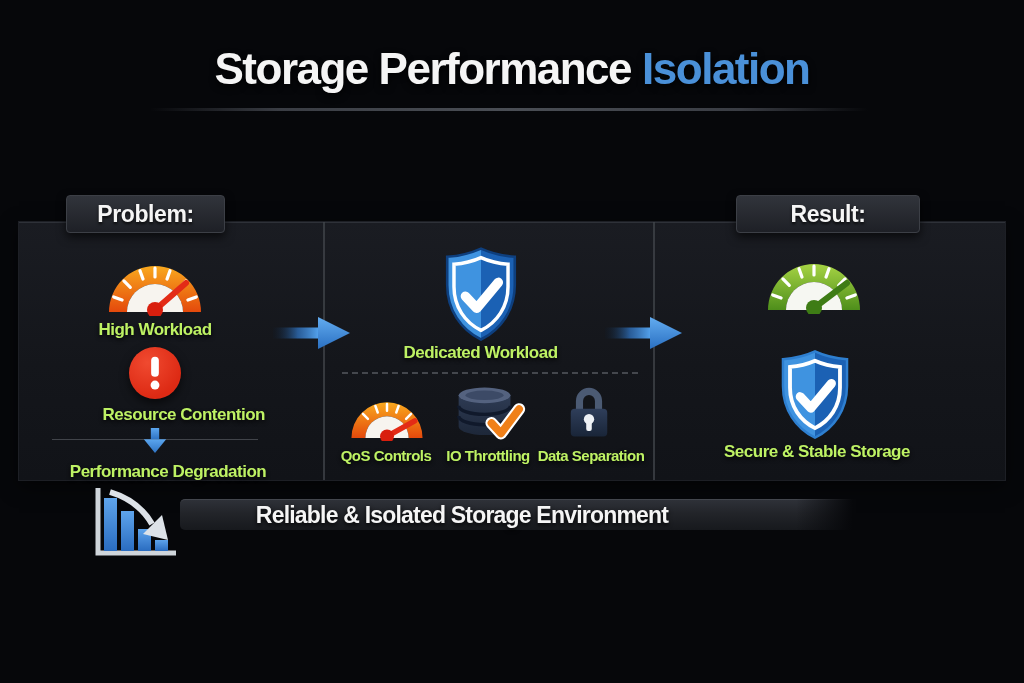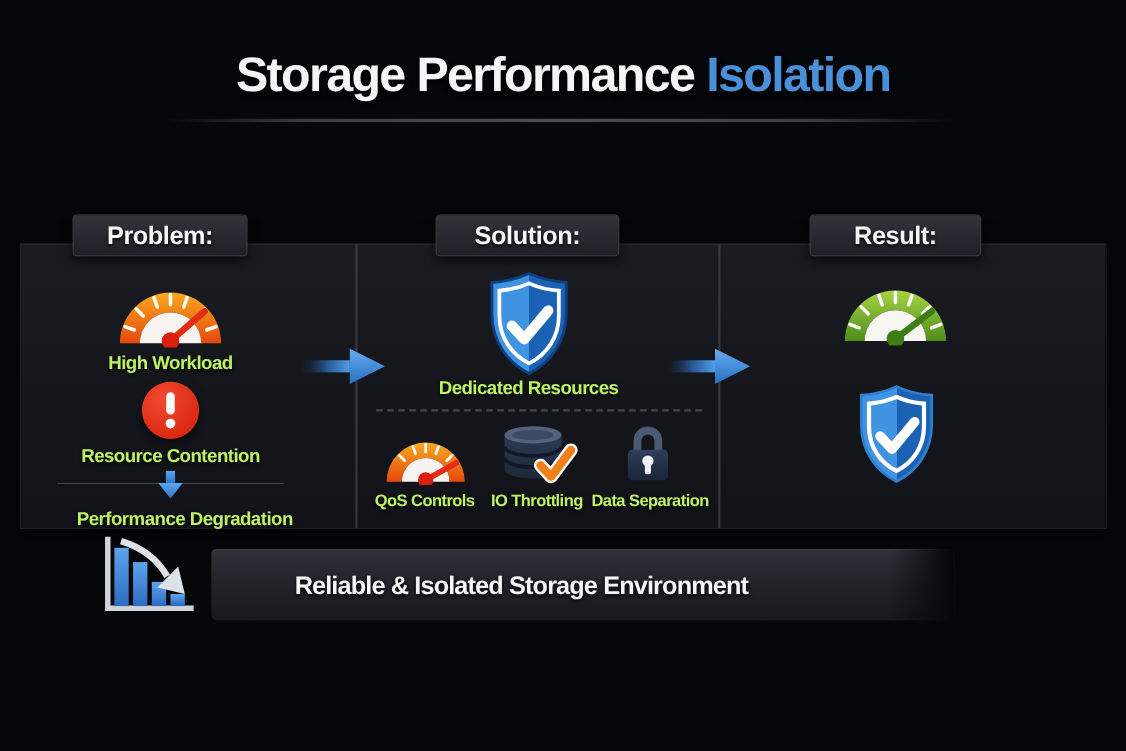--- a/index.html
+++ b/index.html
@@ -36,21 +36,21 @@
   .icon-box svg { display:block; width:100%; height:100%; }
 
   .alert-circle { left:129px; top:347px; width:52px; height:52px; border-radius:50%;
     background:radial-gradient(circle at 36% 30%, #f04a30, #dd2a14 70%);
     box-shadow:0 4px 10px rgba(0,0,0,.6); }
 
   .thin-line { left:52px; top:439px; width:206px; height:1px; background:#41444a; z-index:2; }
   .dashed-line { left:342px; top:372px; width:296px; border-top:2px dashed #55585e; opacity:.75; z-index:2; }
 
   
-  .bottom-banner { left:192px; top:499px; width:676px; height:65px; border-radius:5px;
+  .bottom-banner { left:180px; top:499px; width:676px; height:31px; border-radius:5px;
     background:linear-gradient(180deg,#2e3138 0%, #222429 45%, #17191d 100%);
     border-top:1px solid #43464d; z-index:2;padding-left:40px; }
   .banner-fade { position:absolute; right:0; top:-1px; bottom:0; width:60px;
     background:linear-gradient(90deg, rgba(6,7,10,0), #06070a 95%); }
   .banner-label { position:absolute; left:0; right:112px; top:0; bottom:0; display:flex;
     align-items:center; justify-content:center; font-size:23px; font-weight:bold; letter-spacing:-0.8px;
     text-shadow:0 2px 4px rgba(0,0,0,.9); }
 </style>
 </head>
 <body>
@@ -62,24 +62,21 @@
   </div>
   <div class="abs title-underline"></div>
 
   <div class="abs main-panel"></div>
   <div class="abs v-divider" style="left:323px;"></div>
   <div class="abs v-divider" style="left:653px;"></div>
 
   <div class="abs pill" style="left:66px;width:159px;">
     <span>Problem:</span>
   </div>
-  <div class="abs pill" style="left:396px;width:167px;">
-    <span>Solution:</span>
-  </div>
-  <div class="abs pill" style="left:736px;width:156px;">
+  <div class="abs pill" style="left:736px;width:184px;">
     <span>Result:</span>
   </div>
 
   <div class="icon-box" style="left:105px;top:250px;width:100px;height:66px;">
     <svg viewBox="0 0 100 66">
       <defs>
           <linearGradient id="gOr" x1="0" y1="0" x2="0" y2="1">
         <stop offset="0" stop-color="#f9a91e"></stop>
             <stop offset="1" stop-color="#e4490c"></stop>
           </linearGradient>
@@ -100,21 +97,21 @@
     </svg>
   </div>
   <div class="lbl lbl-main" style="left:55px;top:320px;width:200px;">High Workload</div>
 
   <div class="abs alert-circle">
     <svg viewBox="0 0 54 54">
         <rect x="23" y="10" width="8" height="21" rx="4" fill="#fff"></rect>
         <circle cx="27" cy="39.5" r="4.6" fill="#fff"></circle>
       </svg>
   </div>
-  <div class="lbl lbl-main" style="left:45px;top:405px;width:220px;">Resource Contention</div>
+  <div class="lbl lbl-main" style="left:45px;top:405px;width:220px;text-align:right;">Resource Contention</div>
 
   <div class="abs thin-line"></div>
   <div class="icon-box" style="left:141px;top:428px;width:28px;height:26px;">
     <svg viewBox="0 0 30 28">
       <defs>
           <linearGradient id="gDn" x1="0" y1="0" x2="0" y2="1">
         <stop offset="0" stop-color="#5ba6ef"></stop>
             <stop offset="1" stop-color="#2f74c4"></stop>
           </linearGradient>
         </defs>
@@ -150,21 +147,21 @@
             <stop offset=".5" stop-color="#3f93e0"></stop>
         <stop offset=".5" stop-color="#1b61b4"></stop>
             <stop offset="1" stop-color="#1b61b4"></stop>
           </linearGradient>
         </defs>
       <path d="M50,3 C61,8 74,11.5 89,12.5 L89,45 C89,74 73,96.5 50,108 C27,96.5 11,74 11,45 L11,12.5 C26,11.5 39,8 50,3 Z" fill="url(#gSh)" stroke="#0e3f7e" stroke-width="3"></path>
       <path d="M50,3 C61,8 74,11.5 89,12.5 L89,45 C89,74 73,96.5 50,108 C27,96.5 11,74 11,45 L11,12.5 C26,11.5 39,8 50,3 Z" transform="translate(50,55) scale(0.8) translate(-50,-55)" fill="none" stroke="#fff" stroke-width="5"></path>
       <path d="M32,58 L45,72 L70,42" fill="none" stroke="#fff" stroke-width="11" stroke-linecap="round" stroke-linejoin="round"></path>
     </svg>
   </div>
-  <div class="lbl lbl-main" style="left:388px;top:343px;width:185px;">Dedicated Resources</div>
+  <div class="lbl lbl-main" style="left:388px;top:343px;width:185px;">Dedicated Workload</div>
 
   <div class="abs dashed-line"></div>
 
   <div class="icon-box" style="left:348px;top:390px;width:78px;height:51px;">
     <svg viewBox="0 0 100 66">
       <path d="M4,62 A46,46 0 0 1 96,62 L78,62 A28,28 0 0 0 22,62 Z" fill="url(#gOr)"></path>
       <path d="M22,62 A28,28 0 0 1 78,62 Z" fill="#f7f4ef"></path>
       <g stroke="#fff" stroke-width="3.2" stroke-linecap="round">
         <line x1="81.1" y1="30.9" x2="74.7" y2="37.3"></line>
           <line x1="65" y1="20.7" x2="62" y2="29.1"></line>
@@ -244,20 +241,21 @@
     </svg>
   </div>
 
   <div class="icon-box" style="left:770px;top:349px;width:90px;height:92px;">
     <svg viewBox="0 0 100 112">
       <path d="M50,3 C61,8 74,11.5 89,12.5 L89,45 C89,74 73,96.5 50,108 C27,96.5 11,74 11,45 L11,12.5 C26,11.5 39,8 50,3 Z" fill="url(#gSh)" stroke="#2e7fd0" stroke-width="3"></path>
       <path d="M50,3 C61,8 74,11.5 89,12.5 L89,45 C89,74 73,96.5 50,108 C27,96.5 11,74 11,45 L11,12.5 C26,11.5 39,8 50,3 Z" transform="translate(50,55) scale(0.78) translate(-50,-55)" fill="none" stroke="#fff" stroke-width="6"></path>
       <path d="M32,58 L45,72 L70,42" fill="none" stroke="#fff" stroke-width="11" stroke-linecap="round" stroke-linejoin="round"></path>
     </svg>
   </div>
+  <div class="lbl lbl-main" style="left:724px;top:442px;width:180px;">Secure &amp; Stable Storage</div>
 
   <div class="icon-box" style="left:88px;top:484px;width:92px;height:76px;z-index:3;">
     <svg viewBox="0 0 92 76">
       <defs>
           <linearGradient id="gBar" x1="0" y1="0" x2="0" y2="1">
         <stop offset="0" stop-color="#5ea4ec"></stop>
             <stop offset="1" stop-color="#2a6cc0"></stop>
           </linearGradient>
         </defs>
       <polyline points="10,4 10,69 88,69" fill="none" stroke="#cfd5db" stroke-width="5"></polyline>

